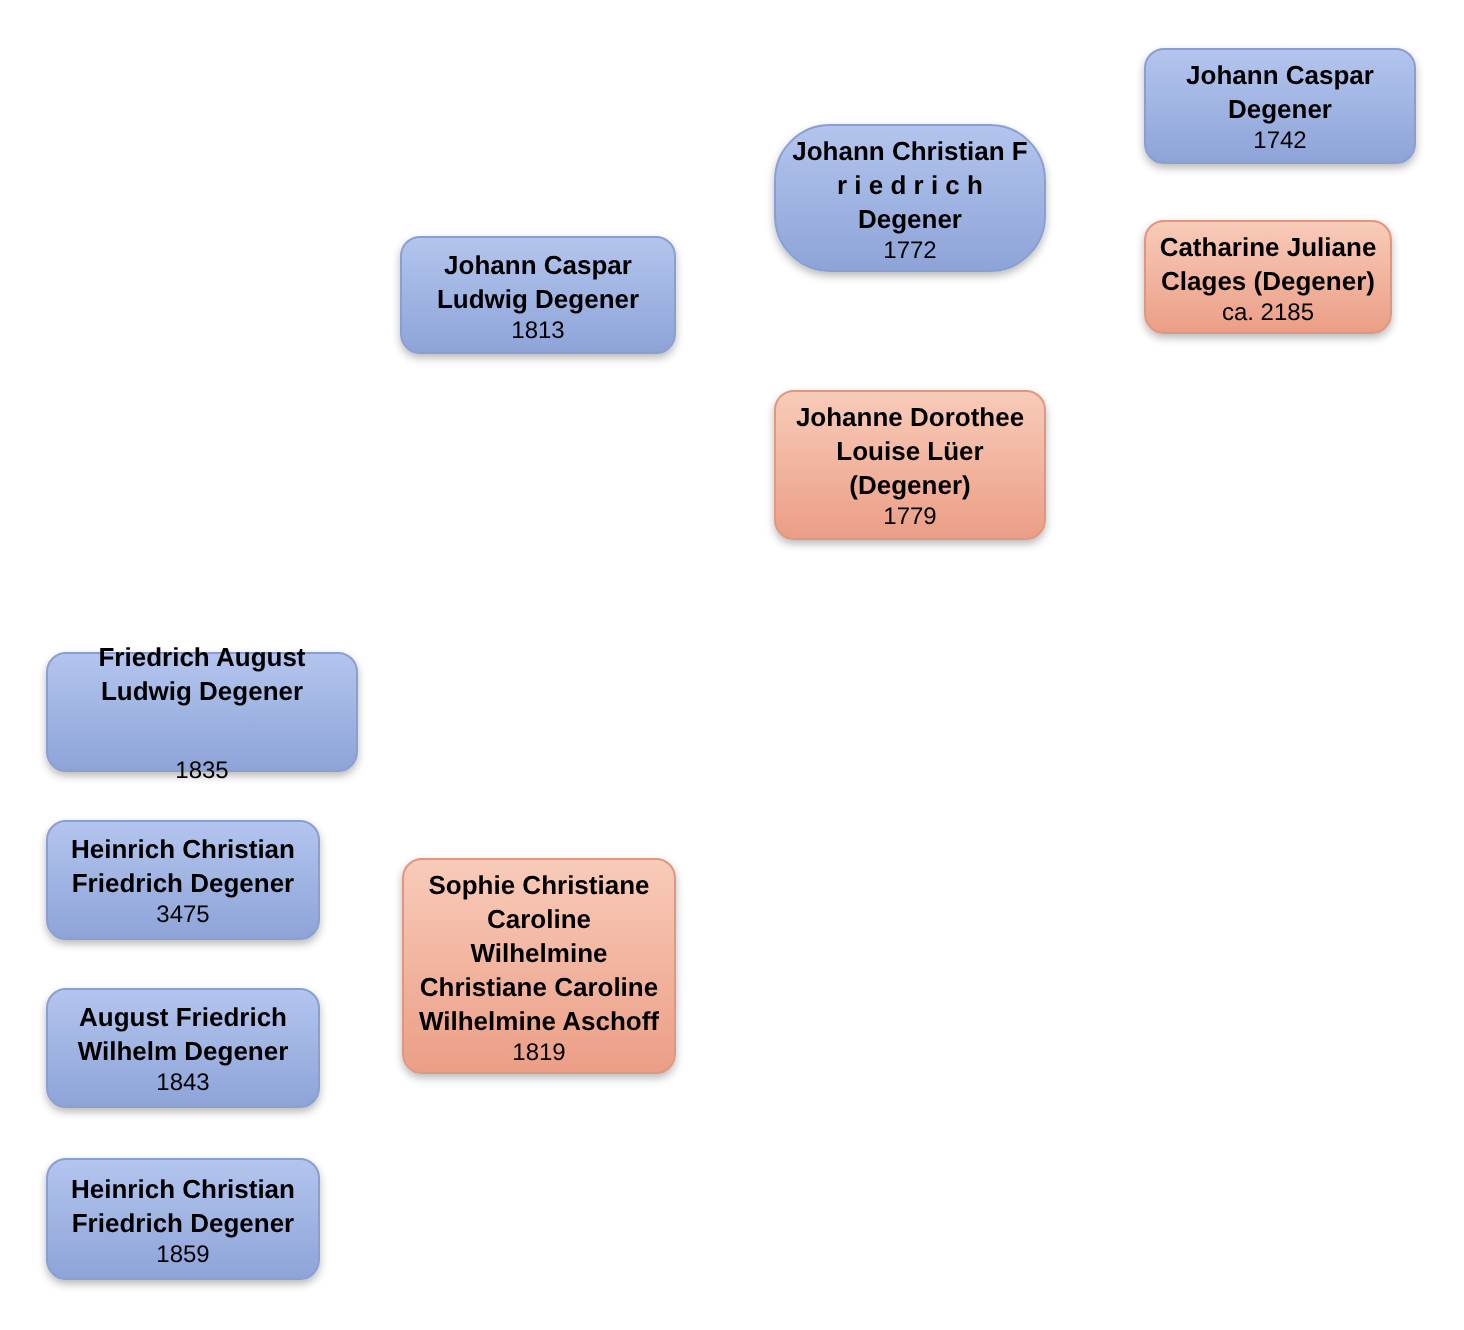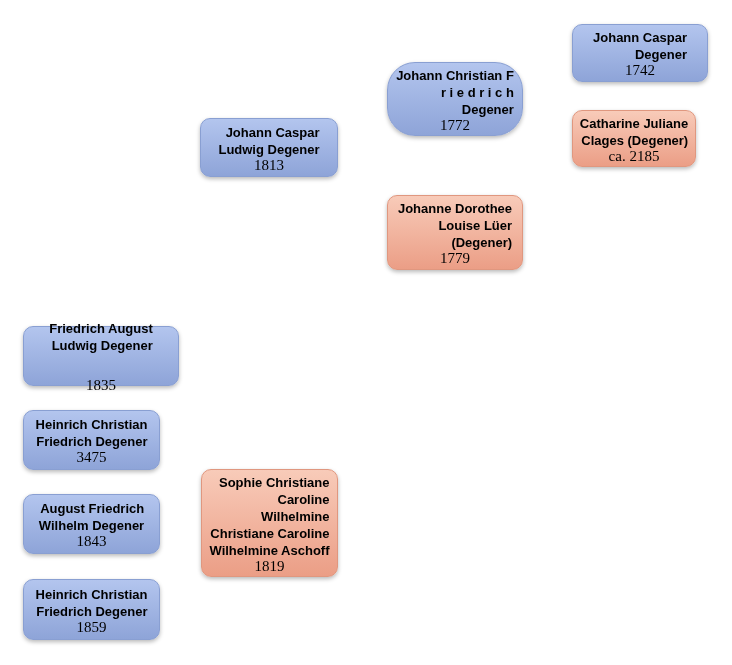--- a/index.html
+++ b/index.html
@@ -16,45 +16,44 @@
     font-family: "Liberation Sans", "DejaVu Sans", sans-serif;
   }
   .person {
     position: absolute;
     box-sizing: border-box;
     border-radius: 10px;
     display: flex;
     flex-direction: column;
     align-items: center;
     justify-content: center;
-    text-align: right;
+    text-align: center;
     padding: 4px 2px;
     box-shadow: 0 2px 4px rgba(0,0,0,0.28);
     cursor: pointer;
   }
   .person.blue {
     background: linear-gradient(to bottom, var(--male-top), var(--male-bottom));
     border: 1px solid var(--male-border);
   }
   .person.pink {
     background: linear-gradient(to bottom, var(--female-top), var(--female-bottom));
     border: 1px solid var(--female-border);
   }
   .person-name {
     font-weight: bold;
     font-size: 13px;
     line-height: 17px;
     color: var(--text-color);
     white-space: pre-line;
   }
   .person-year {
-    font-size: 15px;
+    font-size: 12px;
     line-height: 14px;
     color: var(--text-color);
-    font-family: Liberation Serif, serif;
   }
 </style>
 </head>
 <body style="background: rgb(255, 255, 255);">
 
 <div id="canvas">
   <div class="person blue" style="left: 572px; top: 24px; width: 136px; height: 58px;">
     <div class="person-name">Johann Caspar
 Degener</div>
     <div class="person-year">1742</div>
@@ -103,21 +102,21 @@
 Wilhelm Degener</div>
     <div class="person-year">1843</div>
   </div>
 
   <div class="person blue" style="left: 23px; top: 579px; width: 137px; height: 61px;">
     <div class="person-name">Heinrich Christian
 Friedrich Degener</div>
     <div class="person-year">1859</div>
   </div>
 
-  <div class="person pink" style="left: 201px; top: 429px; width: 137px; height: 108px; margin-top: 40px;">
+  <div class="person pink" style="left: 201px; top: 429px; width: 137px; height: 108px;">
     <div class="person-name">Sophie Christiane
 Caroline
 Wilhelmine
 Christiane Caroline
 Wilhelmine Aschoff</div>
     <div class="person-year">1819</div>
   </div>
 </div>
 
 </body></html>

